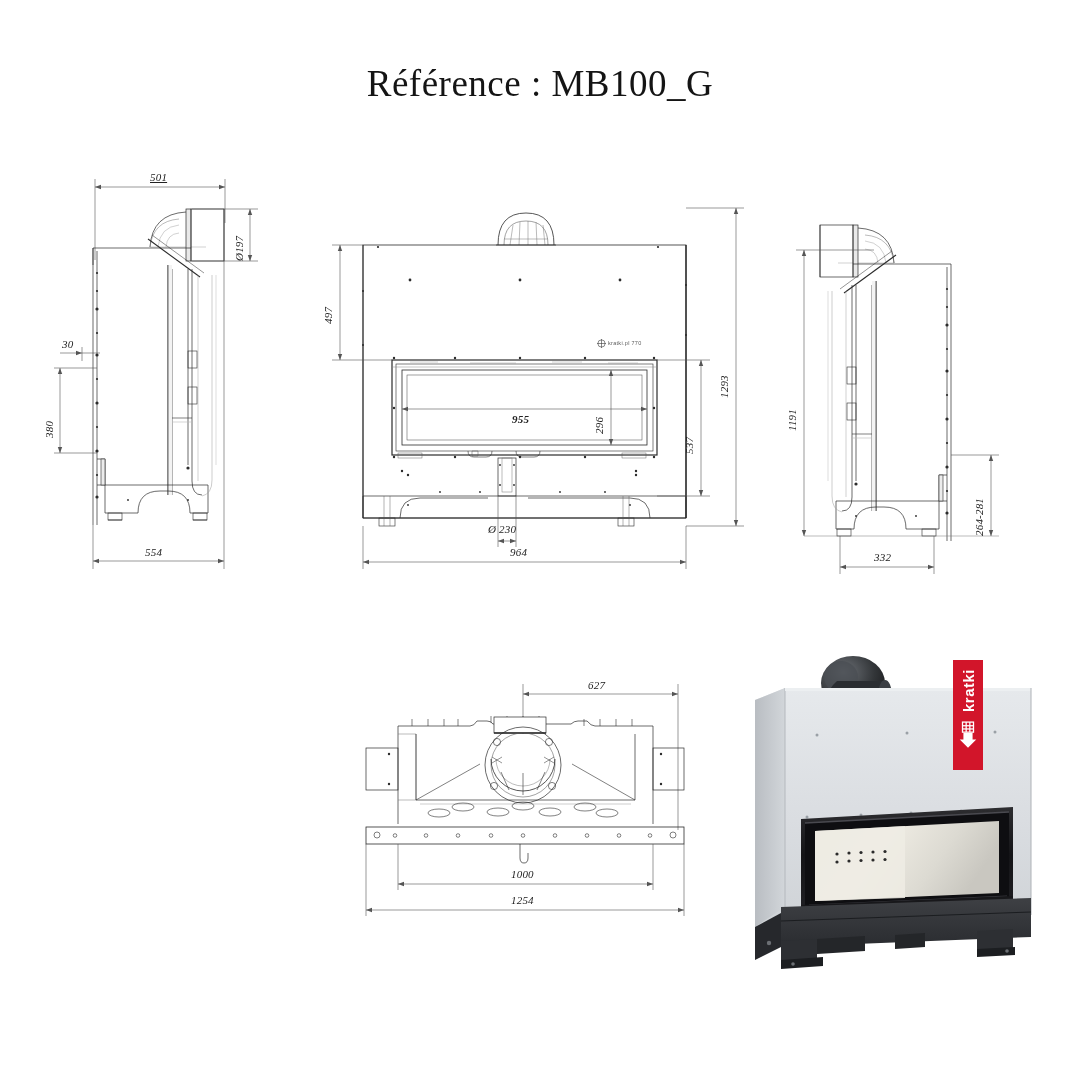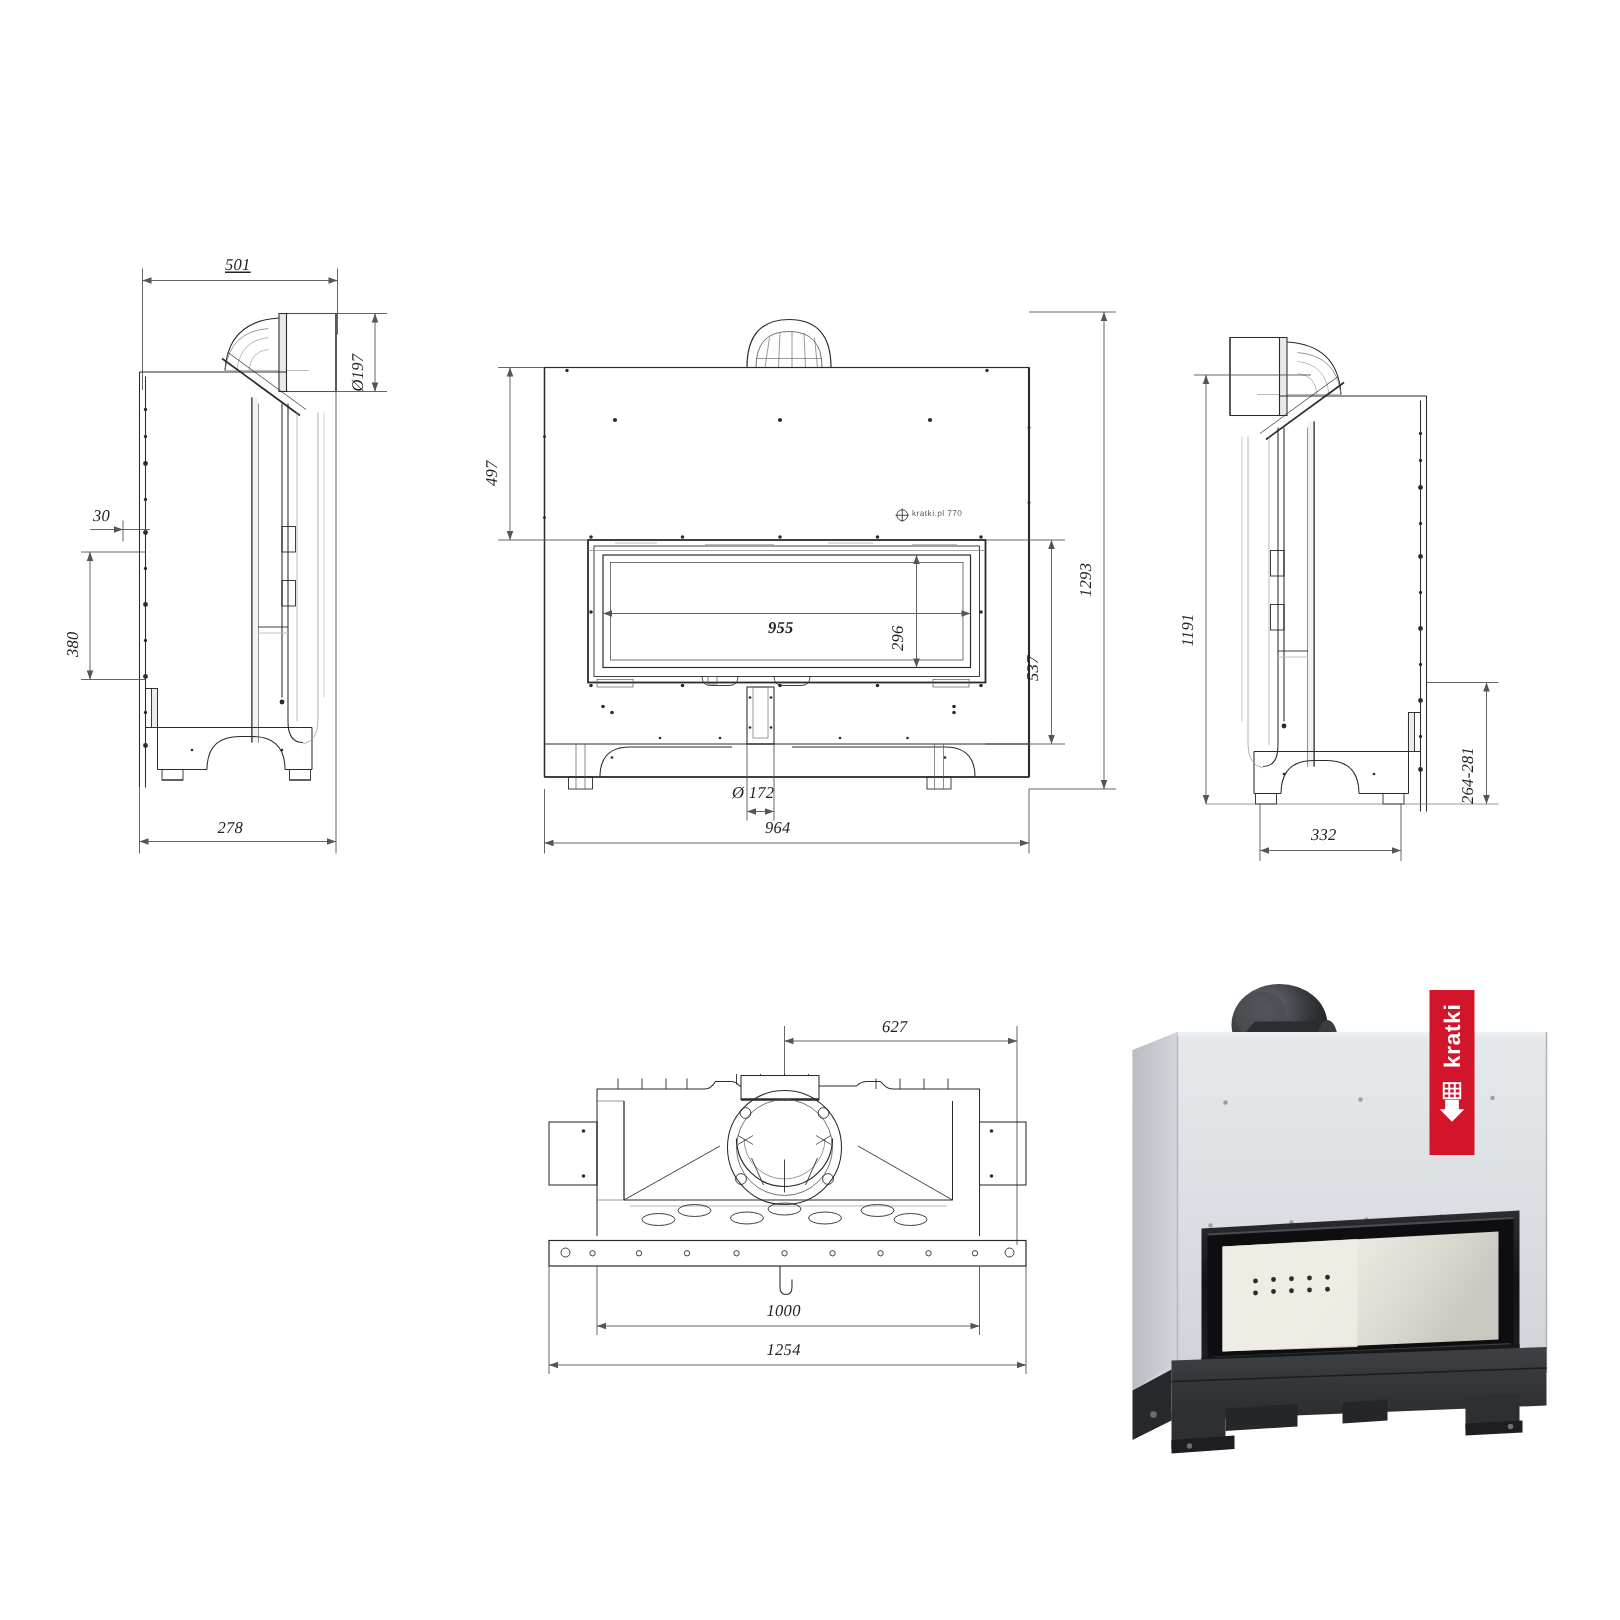--- a/index.html
+++ b/index.html
@@ -46,20 +46,21 @@
   .makermark{
     position:absolute;font-size:5.5px;letter-spacing:.3px;color:#3b3b3b;
     font-family:"Liberation Sans",sans-serif;white-space:nowrap;opacity:.85;
   }
 </style>
 </head>
 <body>
 
 <div id="sheet">
 
+  <div class="title">Référence : MB100_G</div>
 
   <div class="view" style="left:40px;top:165px;width:270px;height:420px;">
     <svg class="svgv" width="270" height="420" viewBox="0 0 270 420">
       <g fill="none" stroke="#2b2b2b" stroke-width="0.7" shape-rendering="geometricPrecision">
 
         <g stroke="#555" stroke-width="0.6">
           <line x1="55" y1="14" x2="55" y2="95"></line>
           <line x1="185" y1="14" x2="185" y2="58"></line>
           <line x1="55" y1="22" x2="185" y2="22"></line>
           <path d="M55 22 l6 -2.2 v4.4 z" fill="#555" stroke="none"></path>
@@ -165,21 +166,21 @@
           <path d="M53 396 l6 -2.2 v4.4 z" fill="#555" stroke="none"></path>
           <path d="M184 396 l-6 -2.2 v4.4 z" fill="#555" stroke="none"></path>
         </g>
       </g>
     </svg>
 
     <div class="dimtxt" style="left:110px;top:7px;text-decoration:underline;">501</div>
     <div class="dimtxt vert" style="left:205px;top:85px;">Ø197</div>
     <div class="dimtxt" style="left:22px;top:174px;">30</div>
     <div class="dimtxt vert" style="left:15px;top:262px;">380</div>
-    <div class="dimtxt" style="left:105px;top:382px;">278</div>
+    <div class="dimtxt" style="left:105px;top:382px;">554</div>
   </div>
 
   <div class="view" style="left:320px;top:195px;width:440px;height:385px;">
     <svg class="svgv" width="440" height="385" viewBox="0 0 440 385">
       <g fill="none" stroke="#2b2b2b" stroke-width="0.7">
 
         <path d="M178 50 q0 -32 28 -32 q28 0 28 32" stroke="#2b2b2b" stroke-width="0.8"></path>
         <path d="M184 50 q0 -24 22 -24 q22 0 22 24" stroke="#555" stroke-width="0.55"></path>
         <line x1="184" y1="44" x2="228" y2="44" stroke="#777" stroke-width="0.5"></line>
         <g stroke="#777" stroke-width="0.5">
@@ -337,21 +338,21 @@
       </g>
     </svg>
 
     <div class="makermark" style="left:288px;top:145px;">kratki.pl 770</div>
 
     <div class="dimtxt vert" style="left:14px;top:118px;">497</div>
     <div class="dimtxt" style="left:192px;top:219px;font-weight:bold;">955</div>
     <div class="dimtxt vert" style="left:285px;top:228px;">296</div>
     <div class="dimtxt vert" style="left:375px;top:248px;">537</div>
     <div class="dimtxt vert" style="left:410px;top:192px;">1293</div>
-    <div class="dimtxt" style="left:168px;top:329px;">Ø 172</div>
+    <div class="dimtxt" style="left:168px;top:329px;">Ø 230</div>
     <div class="dimtxt" style="left:190px;top:352px;">964</div>
   </div>
 
   <div class="view" style="left:774px;top:190px;width:250px;height:395px;">
     <svg class="svgv" width="250" height="395" viewBox="0 0 250 395">
       <g fill="none" stroke="#2b2b2b" stroke-width="0.7">
 
         <path d="M120 73 q-2 -33 -36 -35" stroke="#2b2b2b"></path>
         <path d="M120 73 q-3 -26 -29 -28" stroke="#777" stroke-width="0.5"></path>
         <path d="M112 73 q-2 -20 -21 -22" stroke="#999" stroke-width="0.45"></path>

